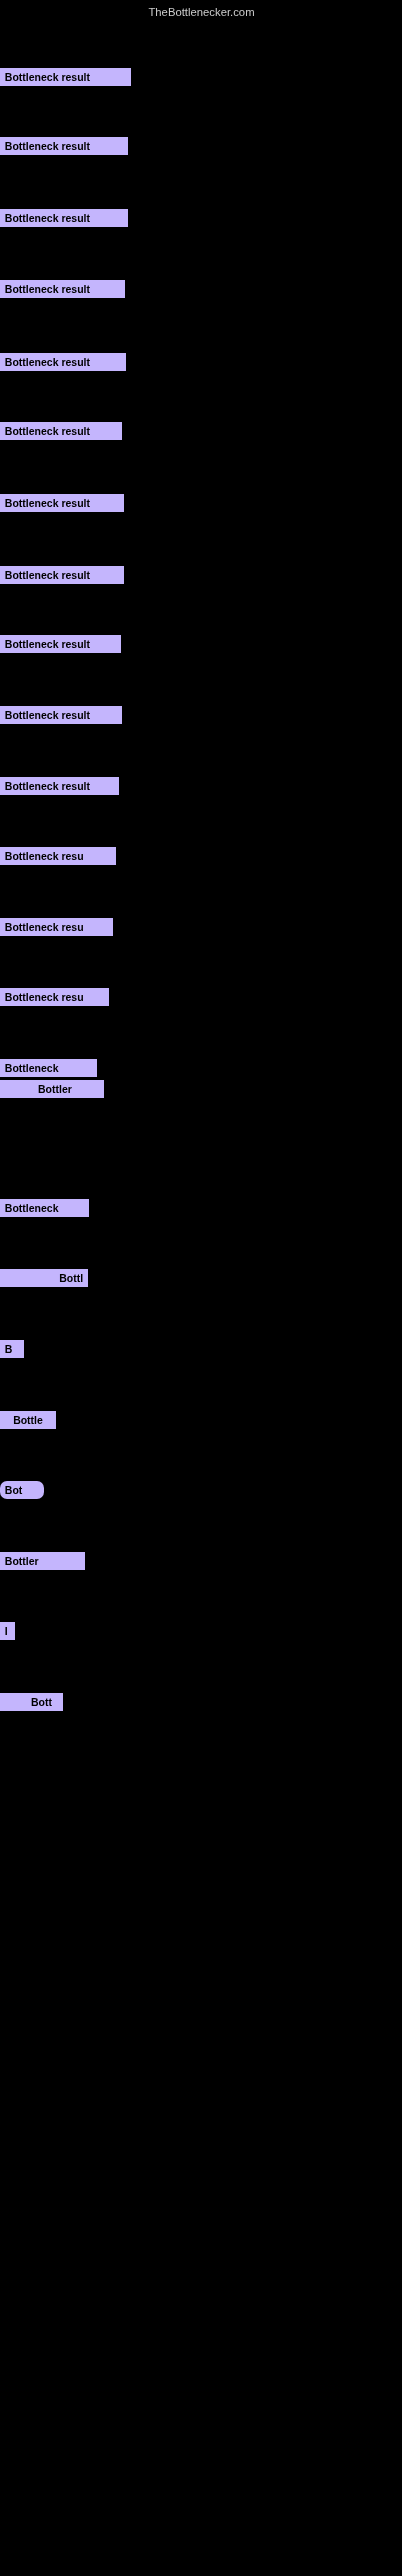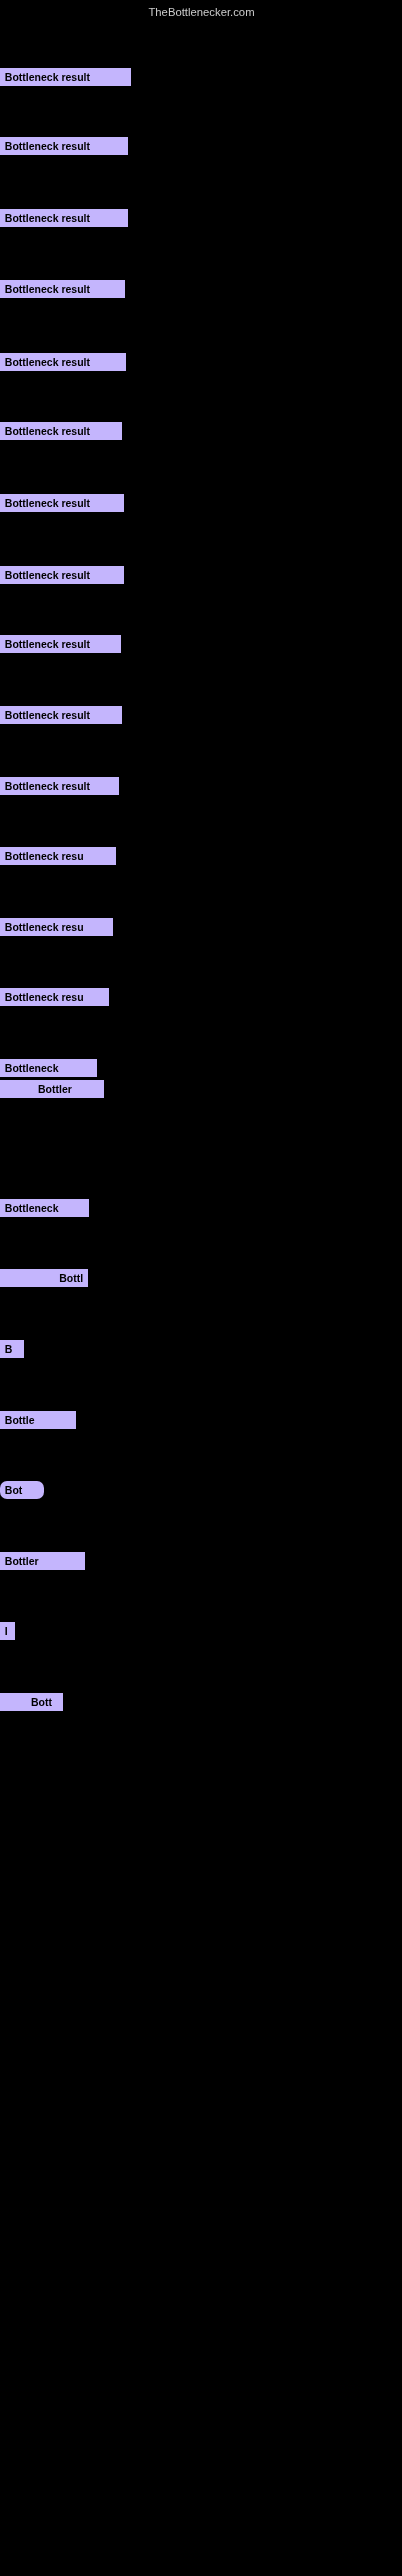--- a/index.html
+++ b/index.html
@@ -52,19 +52,19 @@
     <div class="bottleneck-bar" style="top: 684px; width: 122px;">Bottleneck result</div>
     <div class="bottleneck-bar" style="top: 755px; width: 119px;">Bottleneck result</div>
     <div class="bottleneck-bar" style="top: 825px; width: 116px;">Bottleneck resu</div>
     <div class="bottleneck-bar" style="top: 896px; width: 113px;">Bottleneck resu</div>
     <div class="bottleneck-bar" style="top: 966px; width: 109px;">Bottleneck resu</div>
     <div class="bottleneck-bar" style="top: 1037px; width: 97px;">Bottleneck</div>
     <div class="bottleneck-bar" style="top: 1058px; width: 104px; padding-left: 38px;">Bottler</div>
     <div class="bottleneck-bar" style="top: 1177px; width: 89px;">Bottleneck</div>
     <div class="bottleneck-bar" style="top: 1247px; width: 88px; text-align: right;">Bottl</div>
     <div class="bottleneck-bar" style="top: 1318px; width: 24px;">B</div>
-    <div class="bottleneck-bar" style="top: 1389px; width: 76px;">Bottle</div>
+    <div class="bottleneck-bar" style="top: 1389px; width: 56px; text-align: center;">Bottle</div>
     <div class="bottleneck-bar" style="top: 1459px; width: 44px; border-radius: 7px;">Bot</div>
     <div class="bottleneck-bar" style="top: 1530px; width: 85px;">Bottler</div>
     <div class="bottleneck-bar" style="top: 1600px; width: 14.5px;">I</div>
     <div class="bottleneck-bar" style="top: 1671px; width: 63px; padding-left: 31px;">Bott</div>
   </div>
 
 
 </body></html>

